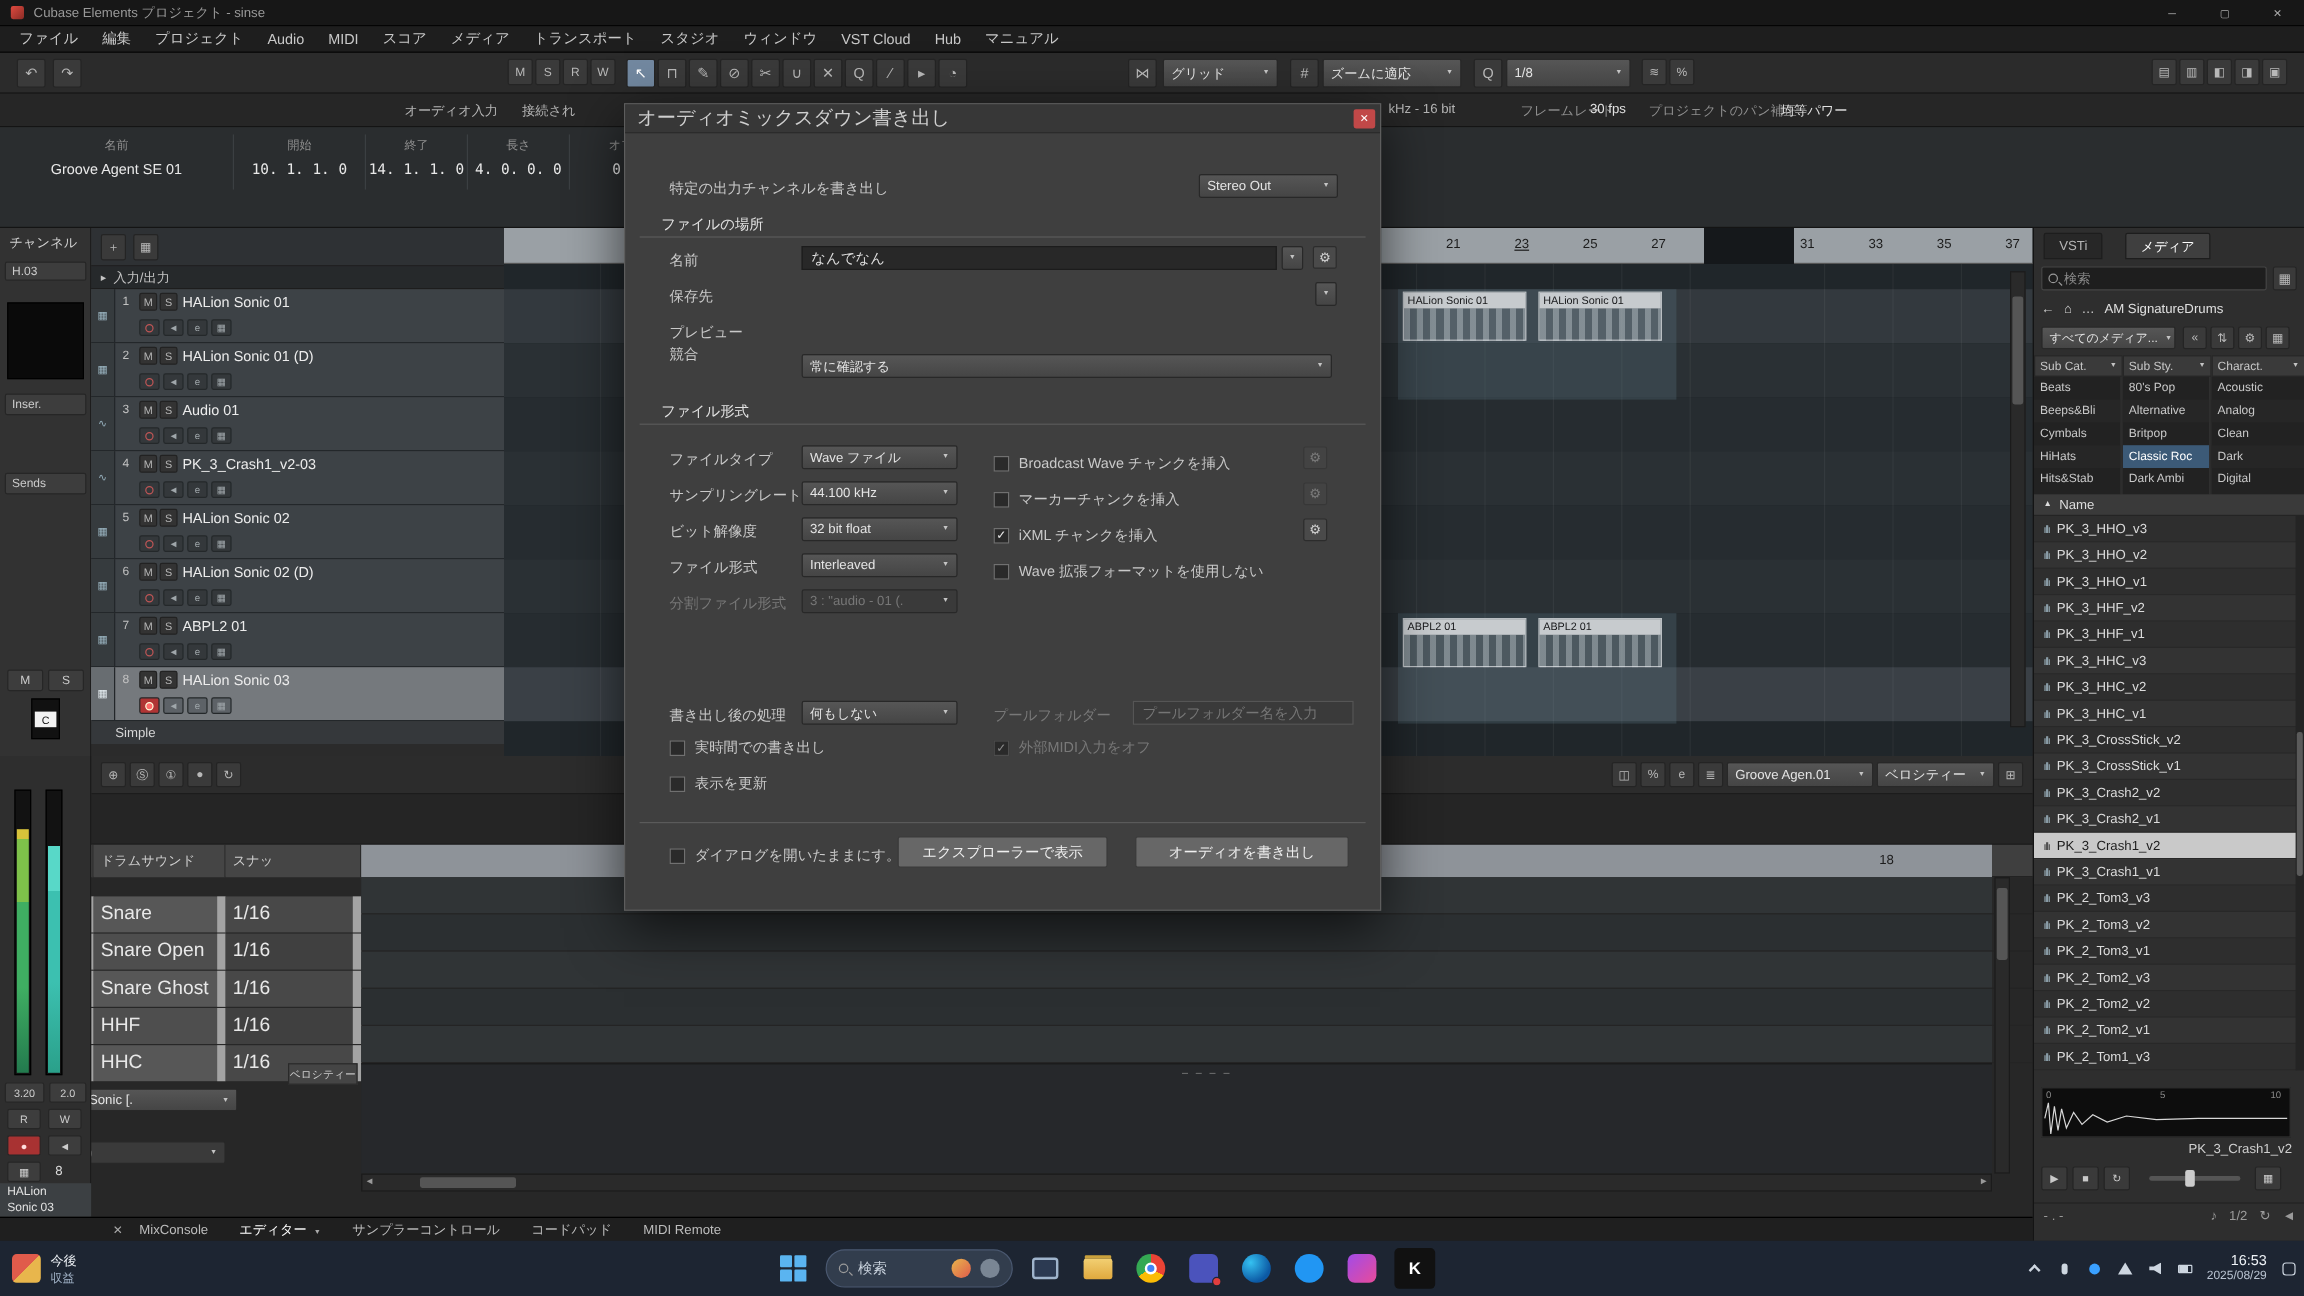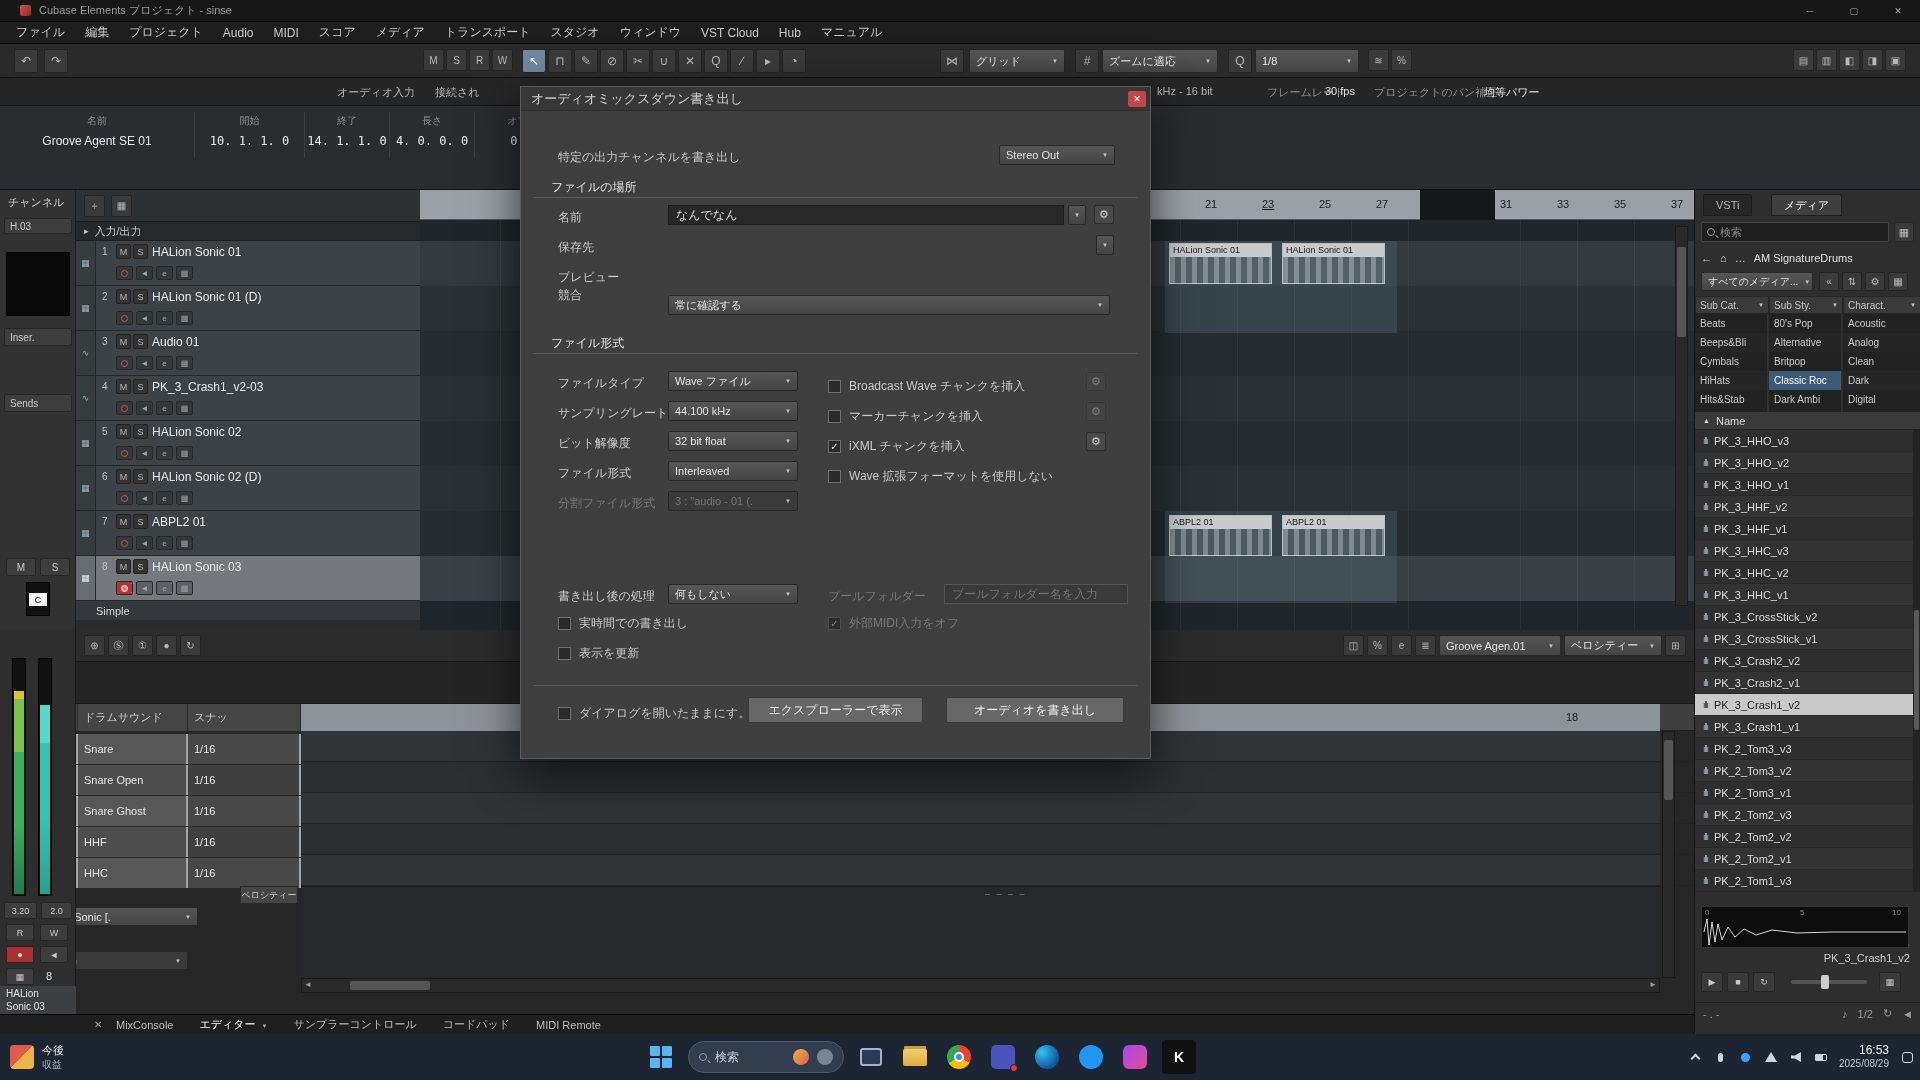--- a/index.html
+++ b/index.html
@@ -1,20 +1,20 @@
 <!DOCTYPE html>
 <html><head>
 <meta charset="utf-8">
 <style>
 *{margin:0;padding:0;box-sizing:border-box}
 body{width:1920px;height:1080px;background:#000;font-family:"Liberation Sans",sans-serif}
 .screen{position:relative;width:1920px;height:1080px;background:#232323;overflow:hidden;color:#ccc;font-size:12px}
 .abs{position:absolute}
 
-.titlebar{position:absolute;left:0;top:0;width:1920px;height:22px;background:#171717;display:flex;align-items:center;padding-left:20px;border-bottom:1px solid #000;z-index:20}
+.titlebar{position:absolute;left:0;top:0;width:1920px;height:22px;background:#171717;display:flex;align-items:center;padding-left:9px;border-bottom:1px solid #000;z-index:20}
 .appico{width:11px;height:11px;background:linear-gradient(135deg,#e04a3f,#8a2c26);border-radius:2px;margin-right:8px}
 .wtitle{font-size:11px;color:#9a9a9a}
 .wctrls{margin-left:auto;display:flex}
 .wc{width:44px;height:22px;display:flex;align-items:center;justify-content:center;font-size:9px;color:#aaa}
 .menubar{position:absolute;left:0;top:22px;width:1920px;height:22px;background:#1e1e1e;display:flex;align-items:center;padding-left:6px;border-bottom:1px solid #000;z-index:20}
 .menu-item{padding:0 10px;font-size:12px;color:#c8c8c8}
 
 .toolbar{position:absolute;left:0;top:44px;width:1920px;height:34px;background:#2b2b2b;border-bottom:1px solid #141414;z-index:20}
 .tbtn{position:absolute;top:5px;width:24px;height:24px;background:#3a3a3a;border:1px solid #242424;border-radius:2px;color:#b8b8b8;display:flex;align-items:center;justify-content:center;font-size:12px}
 .tgroup{position:absolute;top:5px;display:flex;gap:2px}
@@ -61,21 +61,21 @@
 .lane.a{background:#262c30}.lane.b{background:#2a3034}.lane.sel{background:#33393e}
 .gridv{position:absolute;top:30px;bottom:0;width:1px;background:rgba(255,255,255,.05)}
 .tint{position:absolute;left:745px;width:232px;height:92px;background:rgba(90,115,128,.30)}
 .evt{position:absolute;width:103px;height:41px;border:1px solid #b9bec2;background:rgba(165,176,182,.22)}
 .evt-h{height:13px;background:#c7cbce;color:#17181a;font-size:9px;line-height:13px;padding-left:3px;white-space:nowrap;overflow:hidden}
 .evt-b{height:27px;background:repeating-linear-gradient(90deg,rgba(220,228,232,.35) 0 5px,transparent 5px 11px)}
 .vsb{position:absolute;right:6px;top:36px;width:13px;height:380px;background:#2a2a2a;border:1px solid #1b1b1b}
 .vsb i{position:absolute;left:1px;width:9px;top:20px;height:90px;background:#555;border-radius:2px}
 
 .dialog{position:absolute;left:520px;top:86px;width:631px;height:673px;background:#3f3f3f;border:1px solid #5d5d5d;box-shadow:0 14px 44px rgba(0,0,0,.65);z-index:50}
-.dlg-tb{position:absolute;left:0;top:0;width:100%;height:24px;background:#373737;border-bottom:1px solid #2b2b2b;display:flex;align-items:center;padding-left:10px;font-size:13px;color:#cfcfcf}
+.dlg-tb{position:absolute;left:0;top:0;width:100%;height:24px;background:#373737;border-bottom:1px solid #2b2b2b;display:flex;align-items:center;padding-left:10px;font-size:16px;color:#cfcfcf}
 .dlg-close{position:absolute;right:4px;top:4px;width:18px;height:16px;background:#c14848;color:#fff;font-size:9px;display:flex;align-items:center;justify-content:center;border-radius:2px}
 .dl{position:absolute;font-size:12px;color:#c9c9c9;white-space:nowrap}
 .dl.dim,.dim2{color:#787878}
 .sect{position:absolute;font-size:12px;color:#e2e2e2}
 .hr{position:absolute;left:12px;right:12px;height:1px;background:#5a5a5a}
 .dfield{position:absolute;height:20px;background:#282828;border:1px solid #1c1c1c;color:#dedede;font-size:12px;padding:0 7px;display:flex;align-items:center;white-space:nowrap;overflow:hidden}
 input.dfield{font-family:"Liberation Sans",sans-serif}
 .ddd{position:absolute;height:20px}
 .gbtn{position:absolute;width:20px;height:19px;background:#4a4a4a;border:1px solid #2c2c2c;border-radius:2px;color:#cfcfcf;font-size:11px;display:flex;align-items:center;justify-content:center}
 .gbtn.dim{opacity:.4}
@@ -94,21 +94,21 @@
 .meter i{position:absolute;left:1px;right:1px;bottom:1px}
 .ed-tb{position:absolute;left:76px;top:0;width:1618px;height:32px;background:#2c2c2c;border-bottom:1px solid #191919;display:flex;align-items:center;gap:3px;padding:0 8px}
 .ed-tb .tbtn{position:static;width:21px;height:21px;top:auto;font-size:10px}
 .ed-sub{position:absolute;left:76px;top:32px;width:1618px;height:42px;background:#252525;border-bottom:1px solid #191919}
 .ed-head{position:absolute;left:0;top:74px;width:1694px;height:27px;background:#3f3f3f;border-bottom:1px solid #222}
 .ed-hc{position:absolute;top:0;height:27px;background:#454545;border-right:1px solid #2a2a2a;font-size:11px;color:#cfcfcf;display:flex;align-items:center;padding-left:6px}
 .ed-ruler{position:absolute;left:301px;top:0;width:1359px;height:27px;background:#8e9399;color:#1c1c1c}
 .ed-ruler .rn{position:absolute;top:7px;font-size:11px}
 .drows{position:absolute;left:0;top:101px;width:1694px}
 .drow{position:relative;height:31px;border-bottom:1px solid #242424}
-.dc{position:absolute;top:3px;height:30px;font-size:11px;color:#e8e8e8;display:flex;align-items:center;padding-left:6px;border-right:2px solid #a3a3a3}
+.dc{position:absolute;top:16px;height:30px;font-size:16px;color:#e8e8e8;display:flex;align-items:center;padding-left:6px;border-right:7px solid #a3a3a3}
 .dc1{left:18px;width:60px;background:#4e4e4e}.dc2{left:78px;width:110px;background:#575757}.dc3{left:188px;width:113px;background:#484848}
 .drow.row-odd .dc1{background:#454545}.drow.row-odd .dc2{background:#4e4e4e}.drow.row-odd .dc3{background:#404040}
 .dlane{position:absolute;left:301px;top:0;width:1359px;height:30px;background:#303436}
 .drow.row-odd .dlane{background:#2b2f31}
 .vel{position:absolute;left:301px;top:256px;width:1359px;height:92px;background:#26282b;border-top:1px solid #1a1a1a}
 .vtab{position:absolute;left:240px;top:256px;width:58px;height:18px;background:#454545;border:1px solid #2a2a2a;font-size:9px;color:#ccc;display:flex;align-items:center;justify-content:center}
 .hsb{position:absolute;left:301px;top:348px;width:1359px;height:15px;background:#2a2a2a;border:1px solid #1b1b1b}
 .hsb i{position:absolute;top:2px;left:48px;width:80px;height:9px;background:#555;border-radius:2px}
 .edvsb{position:absolute;left:1662px;top:101px;width:13px;height:247px;background:#2a2a2a;border:1px solid #1b1b1b}
 .edvsb i{position:absolute;left:1px;width:9px;top:8px;height:60px;background:#555;border-radius:2px}

